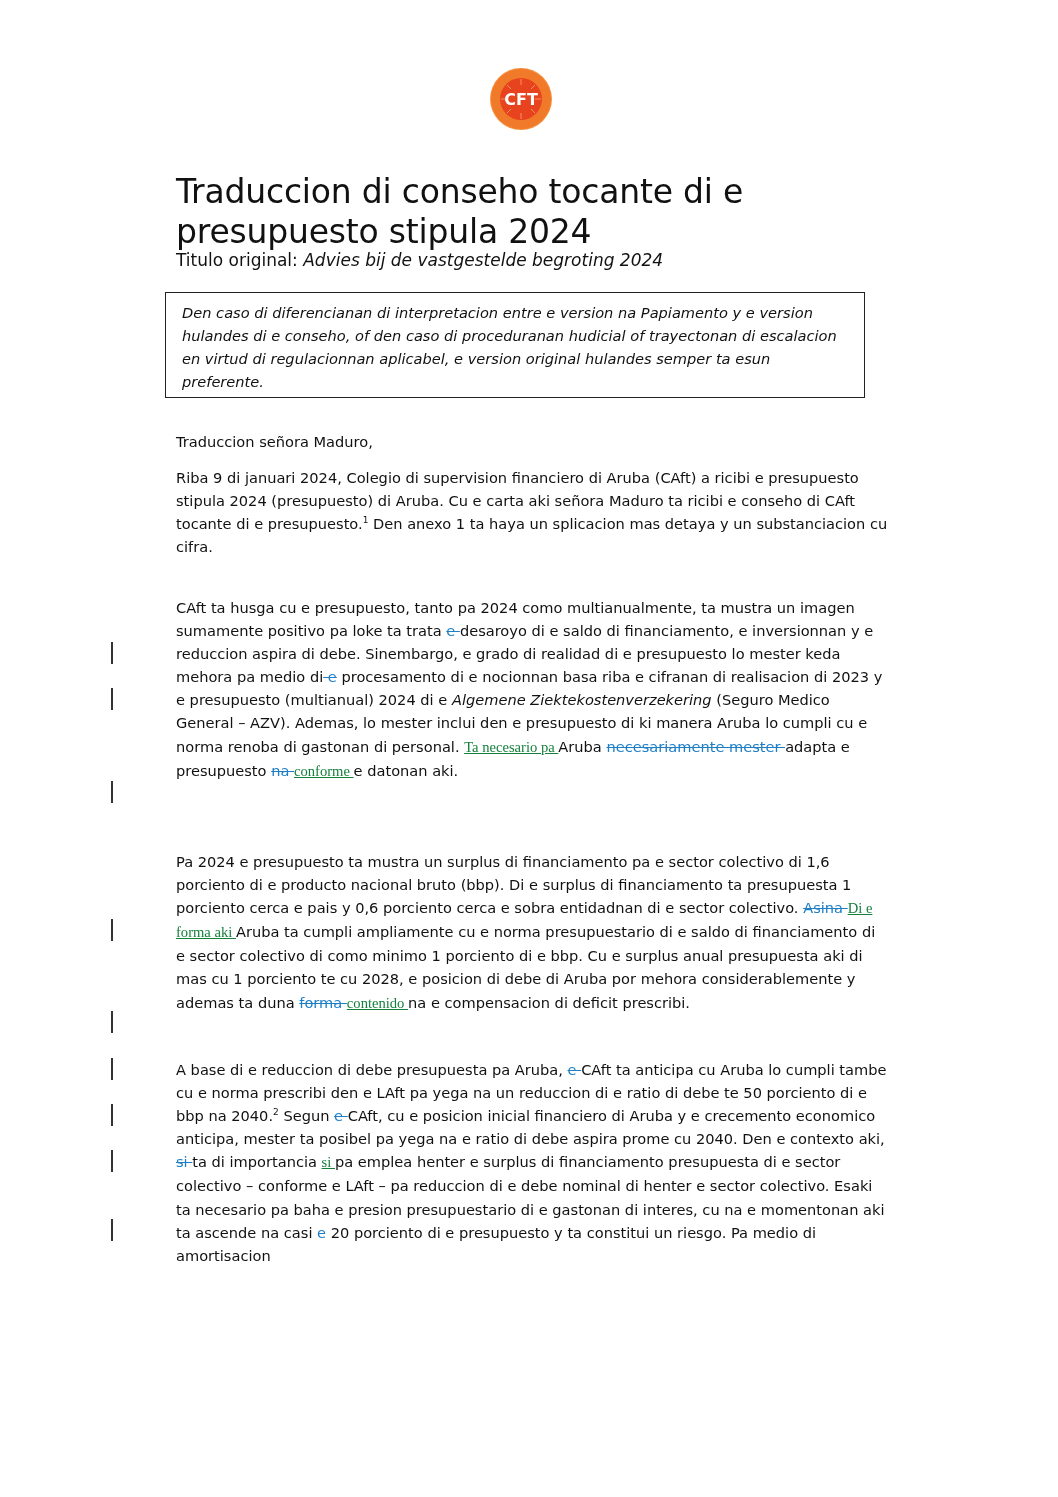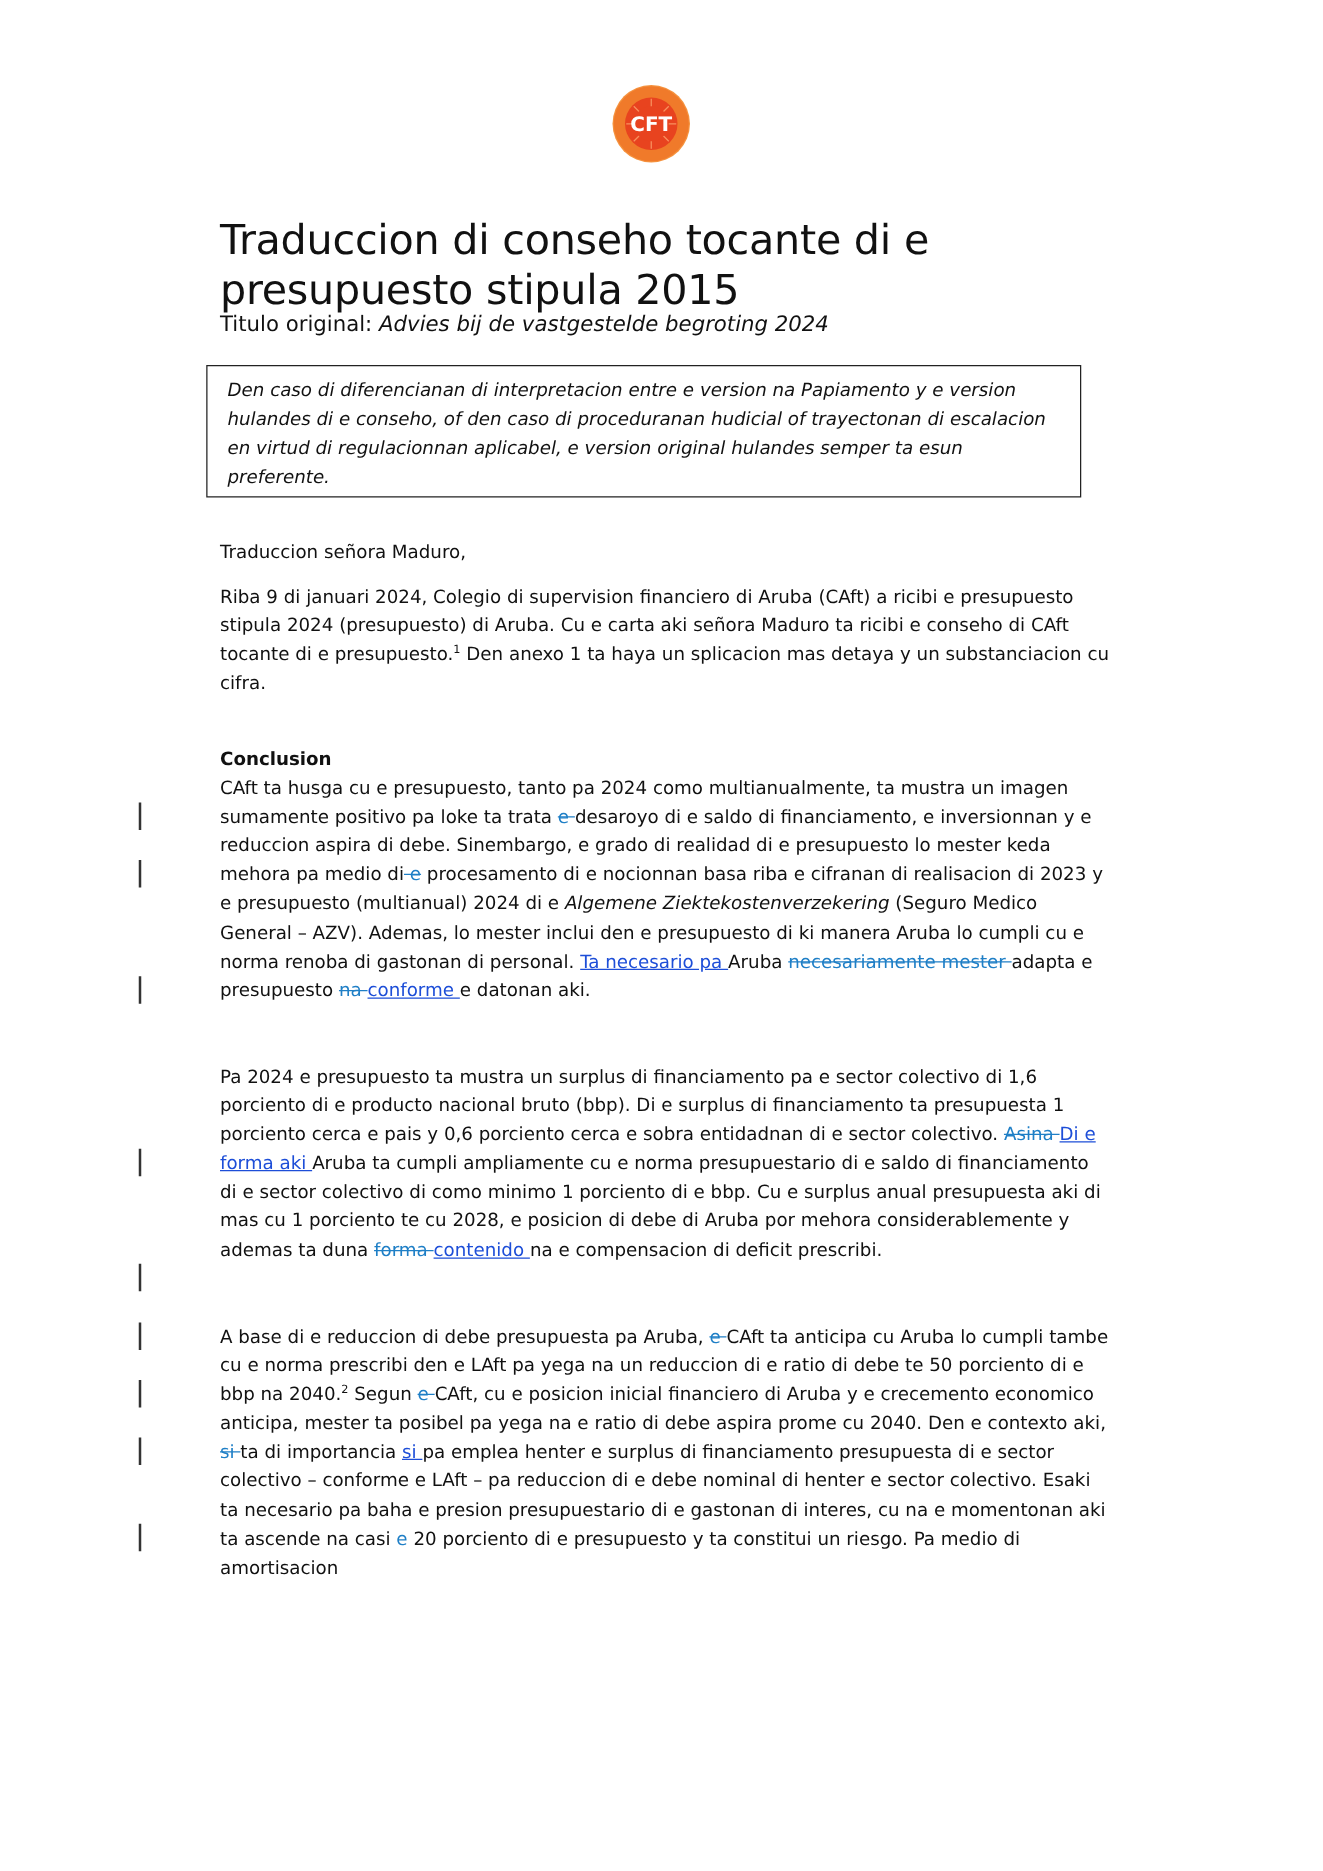--- a/index.html
+++ b/index.html
@@ -9,21 +9,21 @@
   .title { position: absolute; left: 176px; top: 172px; width: 720px;
            font-size: 33px; line-height: 40px; font-weight: normal; margin: 0; color: #111; letter-spacing: -0.2px; }
   .subtitle { position: absolute; left: 176px; top: 250px; font-size: 17px; color: #111; }
   .subtitle .orig { font-style: italic; }
   .notice { position: absolute; left: 165px; top: 292px; width: 700px; height: 106px;
             border: 1.5px solid #222; box-sizing: border-box; padding: 8px 10px 0 16px;
             font-style: italic; font-size: 14.6px; line-height: 23px; }
   .body-text { position: absolute; left: 176px; width: 712px; font-size: 14.6px; line-height: 23.1px; }
   .para { margin: 0; }
   .bold { font-weight: bold; }
-  .ins { color: #1d4ed8; text-decoration: underline; }
+  .ins { color: #15803d; text-decoration: underline; font-family: Liberation Serif, serif; }
   .del { color: #1f7fc6; text-decoration: line-through; }
   .blue { color: #1f7fc6; }
   .it { font-style: italic; }
   sup { font-size: 9px; vertical-align: super; line-height: 0; }
   .changebar { position: absolute; left: 111px; width: 1.5px; height: 22px; background: #333; }
 </style>
 </head>
 <body>
 
 <div class="logo">
@@ -35,39 +35,38 @@
       <line x1="32" y1="12" x2="32" y2="52"></line>
       <line x1="12" y1="32" x2="52" y2="32"></line>
       <line x1="18" y1="18" x2="46" y2="46"></line>
       <line x1="46" y1="18" x2="18" y2="46"></line>
     </g>
     <circle cx="32" cy="32" r="14" fill="#e8431f"></circle>
     <text x="32" y="38" text-anchor="middle" font-family="DejaVu Sans, sans-serif" font-weight="bold" font-size="16" fill="#ffffff">CFT</text>
   </svg>
 </div>
 
-<h1 class="title">Traduccion di conseho tocante di e presupuesto stipula 2015</h1>
+<h1 class="title">Traduccion di conseho tocante di e presupuesto stipula 2024</h1>
 <div class="subtitle">
   <span>Titulo original: </span><span class="orig">Advies bij de vastgestelde begroting 2024</span>
 </div>
 
 <div class="notice">
   <span>Den caso di diferencianan di interpretacion entre e version na Papiamento y e version hulandes di e conseho, of den caso di proceduranan hudicial of trayectonan di escalacion en virtud di regulacionnan aplicabel, e version original hulandes semper ta esun preferente.</span>
 </div>
 
 <div class="body-text" style="top:430px;">
   <p class="para">Traduccion señora Maduro,</p>
 </div>
 
 <div class="body-text" style="top:466px;">
   <p class="para"><span>Riba 9 di januari 2024, Colegio di supervision financiero di Aruba (CAft) a ricibi e presupuesto stipula 2024 (presupuesto) di Aruba. Cu e carta aki señora Maduro ta ricibi e conseho di CAft tocante di e presupuesto.</span><sup>1</sup><span> Den anexo 1 ta haya un splicacion mas detaya y un substanciacion cu cifra.</span></p>
 </div>
 
 <div class="body-text" style="top:596px;">
-  <p class="para bold">Conclusion</p>
   <p class="para"><span>CAft ta husga cu e presupuesto, tanto pa 2024 como multianualmente, ta mustra un imagen sumamente positivo pa loke ta trata </span><span class="del">e </span><span>desaroyo di e saldo di financiamento, e inversionnan y e reduccion aspira di debe. Sinembargo, e grado di realidad di e presupuesto lo mester keda mehora pa medio di</span><span class="del"> e</span><span> procesamento di e nocionnan basa riba e cifranan di realisacion di 2023 y e presupuesto (multianual) 2024 di e </span><span class="it">Algemene Ziektekostenverzekering</span><span> (Seguro Medico General – AZV). Ademas, lo mester inclui den e presupuesto di ki manera Aruba lo cumpli cu e norma renoba di gastonan di personal. </span><span class="ins">Ta necesario pa </span><span>Aruba </span><span class="del">necesariamente mester </span><span>adapta e presupuesto </span><span class="del">na </span><span class="ins">conforme </span><span>e datonan aki.</span></p>
 </div>
 
 <div class="body-text" style="top:850px;">
   <p class="para"><span>Pa 2024 e presupuesto ta mustra un surplus di financiamento pa e sector colectivo di 1,6 porciento di e producto nacional bruto (bbp). Di e surplus di financiamento ta presupuesta 1 porciento cerca e pais y 0,6 porciento cerca e sobra entidadnan di e sector colectivo. </span><span class="del">Asina </span><span class="ins">Di e forma aki </span><span>Aruba ta cumpli ampliamente cu e norma presupuestario di e saldo di financiamento di e sector colectivo di como minimo 1 porciento di e bbp. Cu e surplus anual presupuesta aki di mas cu 1 porciento te cu 2028, e posicion di debe di Aruba por mehora considerablemente y ademas ta duna </span><span class="del">forma </span><span class="ins">contenido </span><span>na e compensacion di deficit prescribi.</span></p>
 </div>
 
 <div class="body-text" style="top:1058px;">
   <p class="para"><span>A base di e reduccion di debe presupuesta pa Aruba, </span><span class="del">e </span><span>CAft ta anticipa cu Aruba lo cumpli tambe cu e norma prescribi den e LAft pa yega na un reduccion di e ratio di debe te 50 porciento di e bbp na 2040.</span><sup>2</sup><span> Segun </span><span class="del">e </span><span>CAft, cu e posicion inicial financiero di Aruba y e crecemento economico anticipa, mester ta posibel pa yega na e ratio di debe aspira prome cu 2040. Den e contexto aki, </span><span class="del">si </span><span>ta di importancia </span><span class="ins">si </span><span>pa emplea henter e surplus di financiamento presupuesta di e sector colectivo – conforme e LAft – pa reduccion di e debe nominal di henter e sector colectivo. Esaki ta necesario pa baha e presion presupuestario di e gastonan di interes, cu na e momentonan aki ta ascende na casi </span><span class="blue">e</span><span> 20 porciento di e presupuesto y ta constitui un riesgo. Pa medio di amortisacion</span></p>
 </div>

